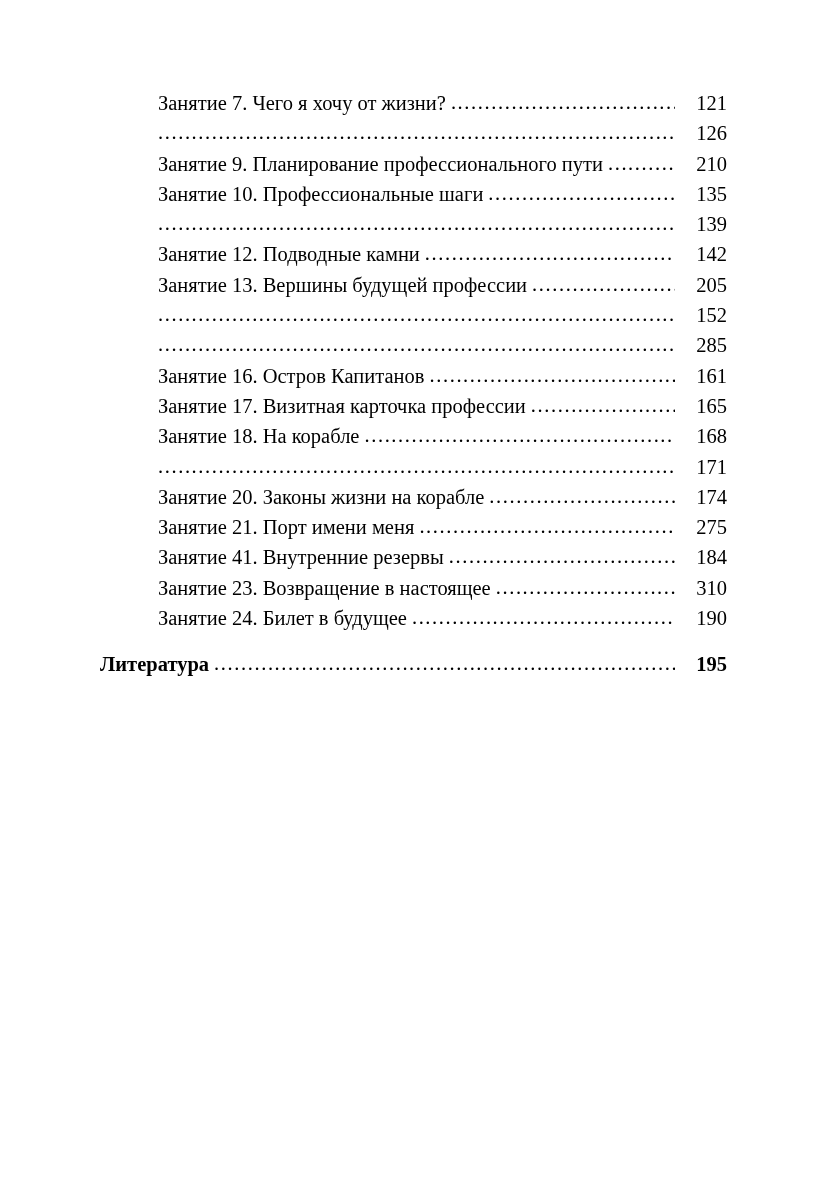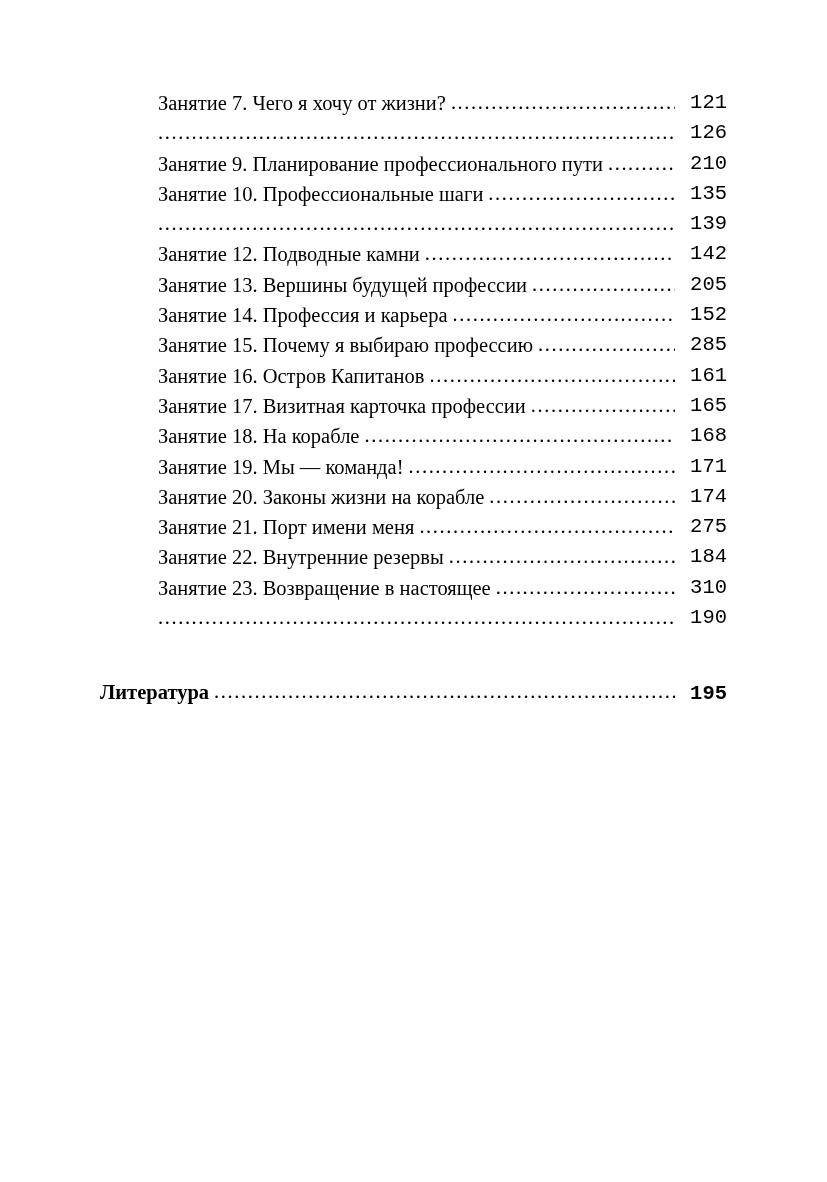--- a/index.html
+++ b/index.html
@@ -42,30 +42,27 @@
     letter-spacing: 1.6px;
     font-size: 20.5px;
     position: relative;
     top: -1px;
   }
   .toc-entry .page-num {
     flex: 0 0 auto;
     width: 46px;
     text-align: right;
     padding-left: 6px;
-    font-family: Liberation Mono, monospace;
   }
   .toc-entry.indented {
     padding-left: 58px;
-    align-items: flex-end;
   }
   .toc-entry.top-level {
     padding-left: 0;
     font-weight: bold;
-    margin-top: 28px;
   }
   .toc-entry.top-level .title,
   .toc-entry.top-level .page-num {
     font-weight: bold;
   }
   .toc-entry.top-level .leader {
     font-weight: normal;
   }
   .spacer-block {
     height: 16px;
@@ -103,70 +100,68 @@
         <span class="title">Занятие 12. Подводные камни</span>
         <span class="leader">.......................................................................................................................</span>
         <span class="page-num">142</span>
       </div>
       <div class="toc-entry indented">
         <span class="title">Занятие 13. Вершины будущей профессии</span>
         <span class="leader">.......................................................................................................................</span>
         <span class="page-num">205</span>
       </div>
       <div class="toc-entry indented">
-        <span class="title">Занятие 14. Профессия и карьера</span>
         <span class="leader">.......................................................................................................................</span>
         <span class="page-num">152</span>
       </div>
       <div class="toc-entry indented">
-        <span class="title">Занятие 15. Почему я выбираю профессию</span>
         <span class="leader">.......................................................................................................................</span>
         <span class="page-num">285</span>
       </div>
       <div class="toc-entry indented">
         <span class="title">Занятие 16. Остров Капитанов</span>
         <span class="leader">.......................................................................................................................</span>
         <span class="page-num">161</span>
       </div>
       <div class="toc-entry indented">
         <span class="title">Занятие 17. Визитная карточка профессии</span>
         <span class="leader">.......................................................................................................................</span>
         <span class="page-num">165</span>
       </div>
       <div class="toc-entry indented">
         <span class="title">Занятие 18. На корабле</span>
         <span class="leader">.......................................................................................................................</span>
         <span class="page-num">168</span>
       </div>
       <div class="toc-entry indented">
-        <span class="title">Занятие 19. Мы — команда!</span>
         <span class="leader">.......................................................................................................................</span>
         <span class="page-num">171</span>
       </div>
       <div class="toc-entry indented">
         <span class="title">Занятие 20. Законы жизни на корабле</span>
         <span class="leader">.......................................................................................................................</span>
         <span class="page-num">174</span>
       </div>
       <div class="toc-entry indented">
         <span class="title">Занятие 21. Порт имени меня</span>
         <span class="leader">.......................................................................................................................</span>
         <span class="page-num">275</span>
       </div>
       <div class="toc-entry indented">
-        <span class="title">Занятие 22. Внутренние резервы</span>
+        <span class="title">Занятие 41. Внутренние резервы</span>
         <span class="leader">.......................................................................................................................</span>
         <span class="page-num">184</span>
       </div>
       <div class="toc-entry indented">
         <span class="title">Занятие 23. Возвращение в настоящее</span>
         <span class="leader">.......................................................................................................................</span>
         <span class="page-num">310</span>
       </div>
       <div class="toc-entry indented">
+        <span class="title">Занятие 24. Билет в будущее</span>
         <span class="leader">.......................................................................................................................</span>
         <span class="page-num">190</span>
       </div>
       <div class="spacer-block"></div>
       <div class="toc-entry top-level">
         <span class="title">Литература</span>
         <span class="leader">.......................................................................................................................</span>
         <span class="page-num">195</span>
       </div>
     </div>

